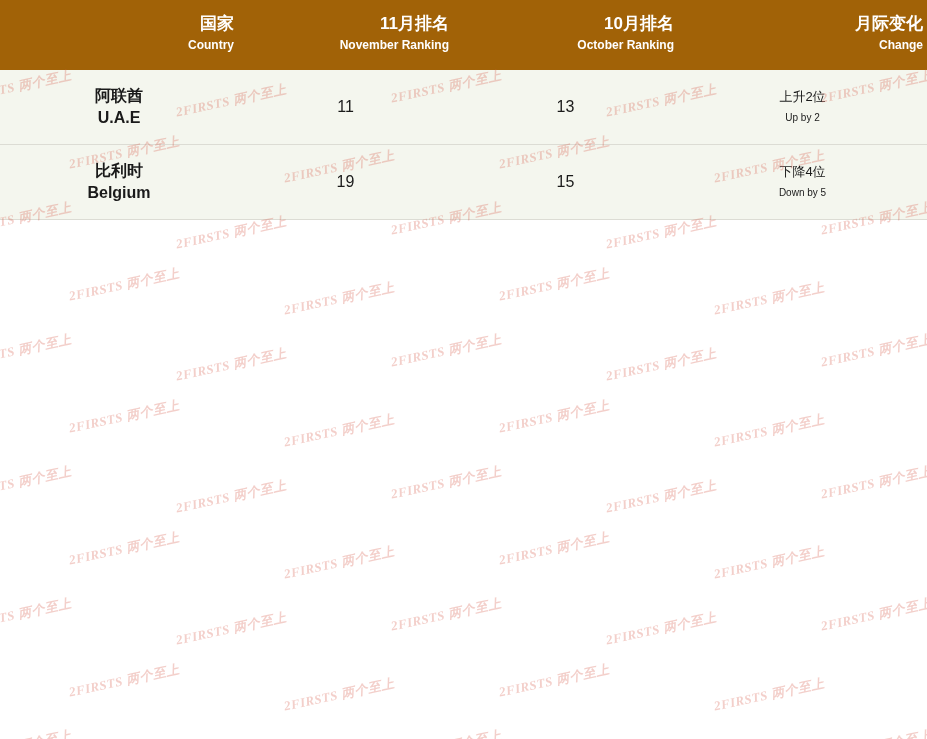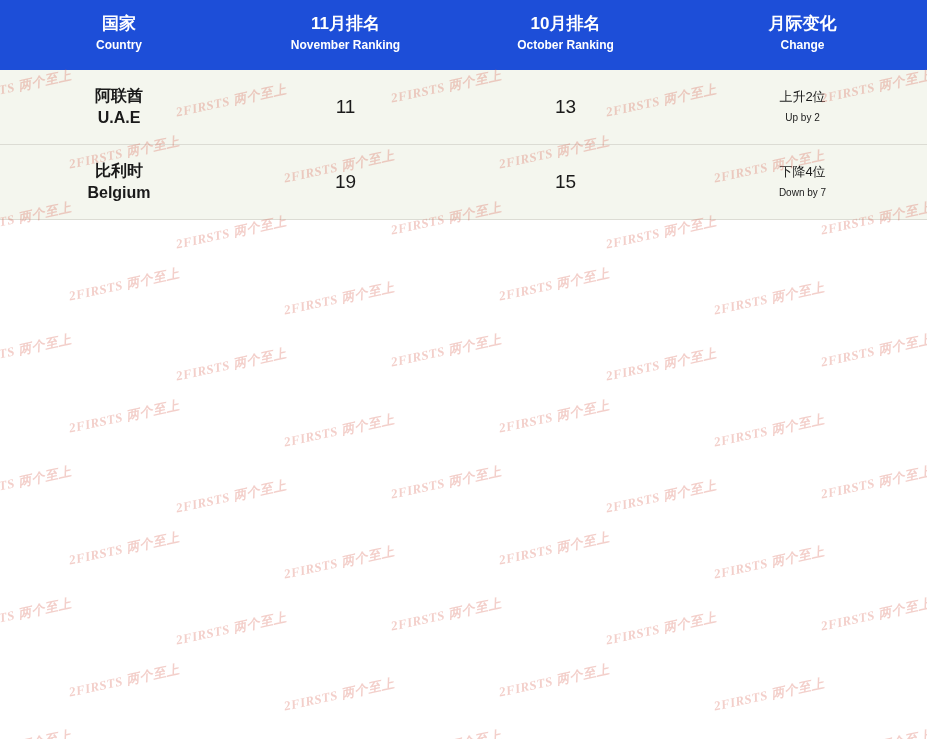--- a/index.html
+++ b/index.html
@@ -24,24 +24,24 @@
     table-layout: fixed;
     position: relative;
     z-index: 2;
   }
   table.ranking col.c-country { width: 238px; }
   table.ranking col.c-nov { width: 215px; }
   table.ranking col.c-oct { width: 225px; }
   table.ranking col.c-change { width: 249px; }
 
   thead th {
-    background: #1d4ed8;
+    background: #a16207;
     color: #ffffff;
     font-weight: bold;
-    text-align: center;
+    text-align: right;
     padding: 8px 4px 10px 4px;
     height: 52px;
     vertical-align: middle;
     border: none;
   }
   thead th .zh {
     display: block;
     font-size: 17px;
     line-height: 22px;
     font-weight: bold;
@@ -70,21 +70,21 @@
     font-weight: bold;
     line-height: 22px;
   }
   td.country .en {
     display: block;
     font-size: 16px;
     font-weight: bold;
     line-height: 22px;
   }
   td.rank {
-    font-size: 19px;
+    font-size: 16px;
     font-weight: normal;
   }
   td.change .zh {
     display: block;
     font-size: 13px;
     line-height: 21px;
   }
   td.change .en {
     display: block;
     font-size: 10px;
@@ -157,21 +157,21 @@
       </tr>
       <tr class="odd">
         <td class="country">
           <span class="zh">比利时</span>
           <span class="en">Belgium</span>
         </td>
         <td class="rank">19</td>
         <td class="rank">15</td>
         <td class="change">
           <span class="zh">下降4位</span>
-          <span class="en">Down by 7</span>
+          <span class="en">Down by 5</span>
         </td>
       </tr>
 
     </tbody>
   </table>
 
   <div class="watermarks" id="wm-layer">
       <span class="wm" style="left: -40px; top: 78px;">2FIRSTS 两个至上</span>
       <span class="wm" style="left: 175px; top: 92px;">2FIRSTS 两个至上</span>
       <span class="wm" style="left: 390px; top: 78px;">2FIRSTS 两个至上</span>

